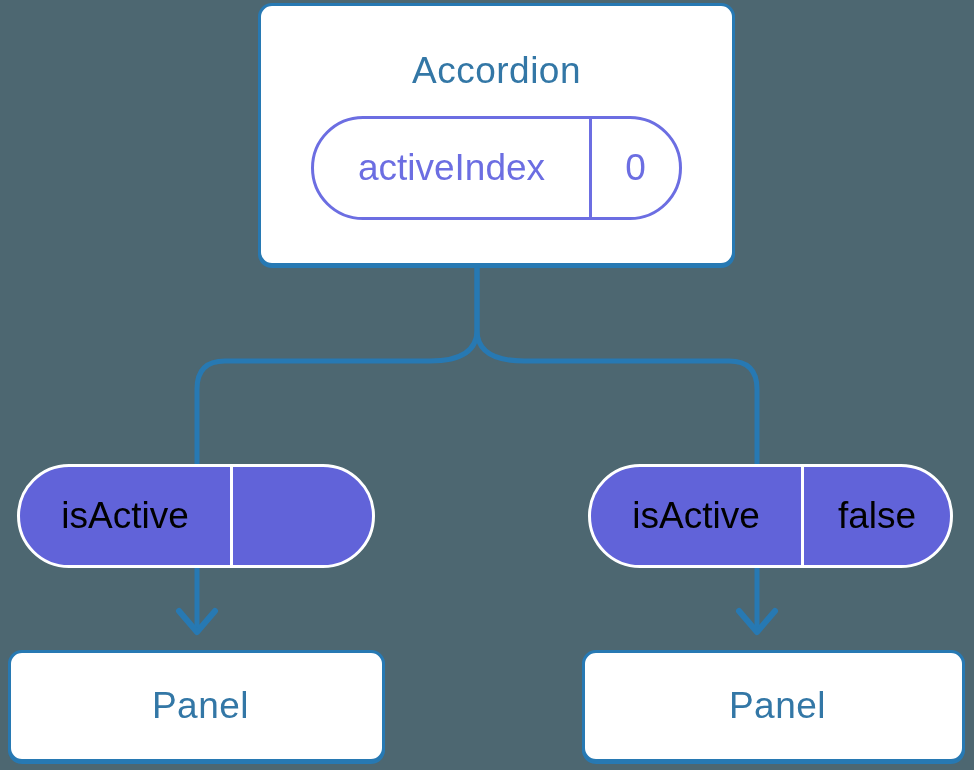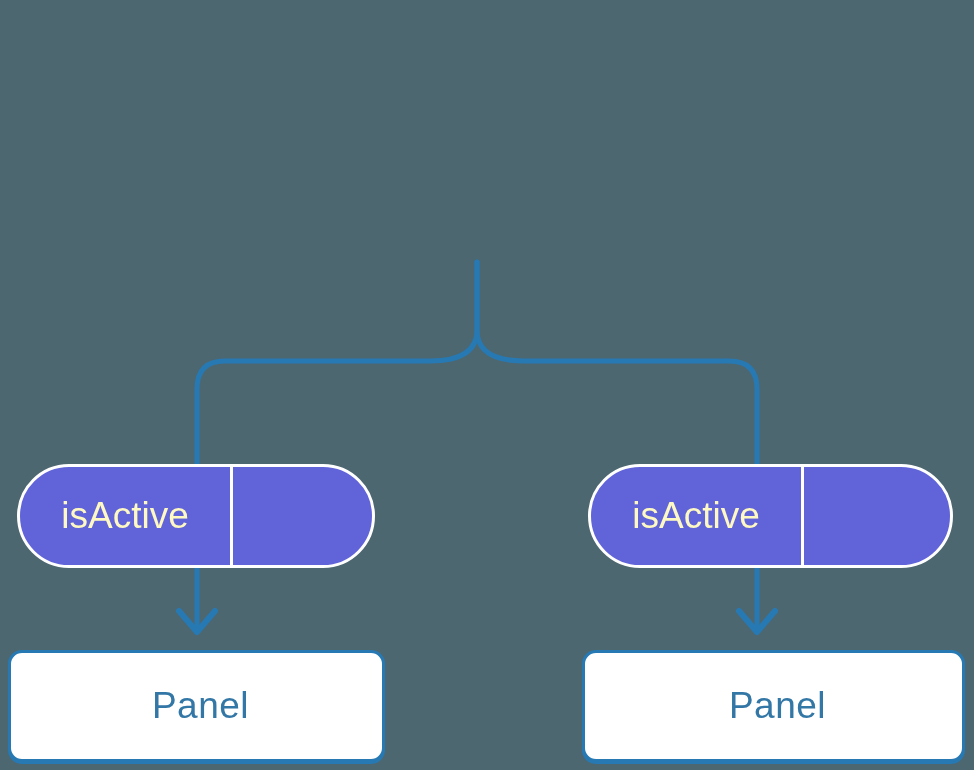--- a/index.html
+++ b/index.html
@@ -95,21 +95,21 @@
     align-items: stretch;
     box-sizing: border-box;
     z-index: 3;
   }
   #prop-pill-left  { left: 17px;  width: 358px; }
   #prop-pill-right { left: 588px; width: 365px; }
   .prop-pill .pill-cell {
     display: flex;
     align-items: center;
     justify-content: center;
-    color: #fef9c3;
+    color: #000000;
     font-size: 37px;
     font-weight: 500;
   }
   .prop-pill .pill-cell.label {
     width: 210px;
     border-right: 3px solid #ffffff;
   }
   .prop-pill .pill-cell.value { flex: 1; }
 
   
@@ -127,27 +127,35 @@
 
 <div id="canvas">
 
   <svg id="connector-layer" width="974" height="770" viewBox="0 0 974 770">
     <path class="connector-path" d="M 477 262 L 477 330 Q 477 361 430 361 L 225 361 Q 197 361 197 389 L 197 630"></path>
     <path class="connector-path" d="M 477 262 L 477 330 Q 477 361 524 361 L 729 361 Q 757 361 757 389 L 757 630"></path>
     <path class="arrowhead-path" d="M 179 611 L 197 632 L 215 611"></path>
     <path class="arrowhead-path" d="M 739 611 L 757 632 L 775 611"></path>
   </svg>
 
+  <div class="node-box" id="accordion-node">
+    <div class="node-title">Accordion</div>
+    <div class="state-pill">
+      <div class="pill-cell label">activeIndex</div>
+      <div class="pill-cell value">0</div>
+    </div>
+  </div>
 
   <div class="prop-pill" id="prop-pill-left">
     <div class="pill-cell label">isActive</div>
   </div>
 
   <div class="prop-pill" id="prop-pill-right">
     <div class="pill-cell label">isActive</div>
+    <div class="pill-cell value">false</div>
   </div>
 
   <div class="node-box panel-node" id="panel-node-left">
     <div class="node-title">Panel</div>
   </div>
 
   <div class="node-box panel-node" id="panel-node-right">
     <div class="node-title">Panel</div>
   </div>
 

